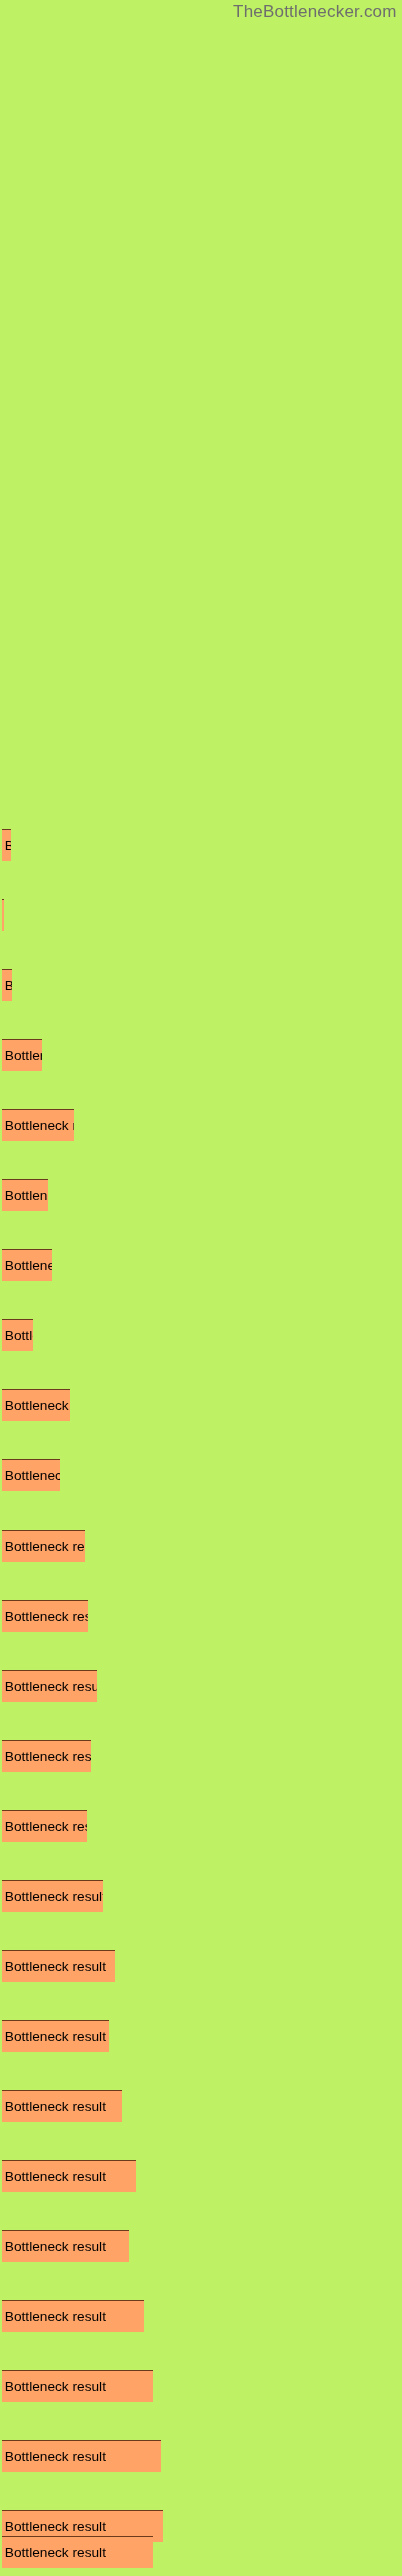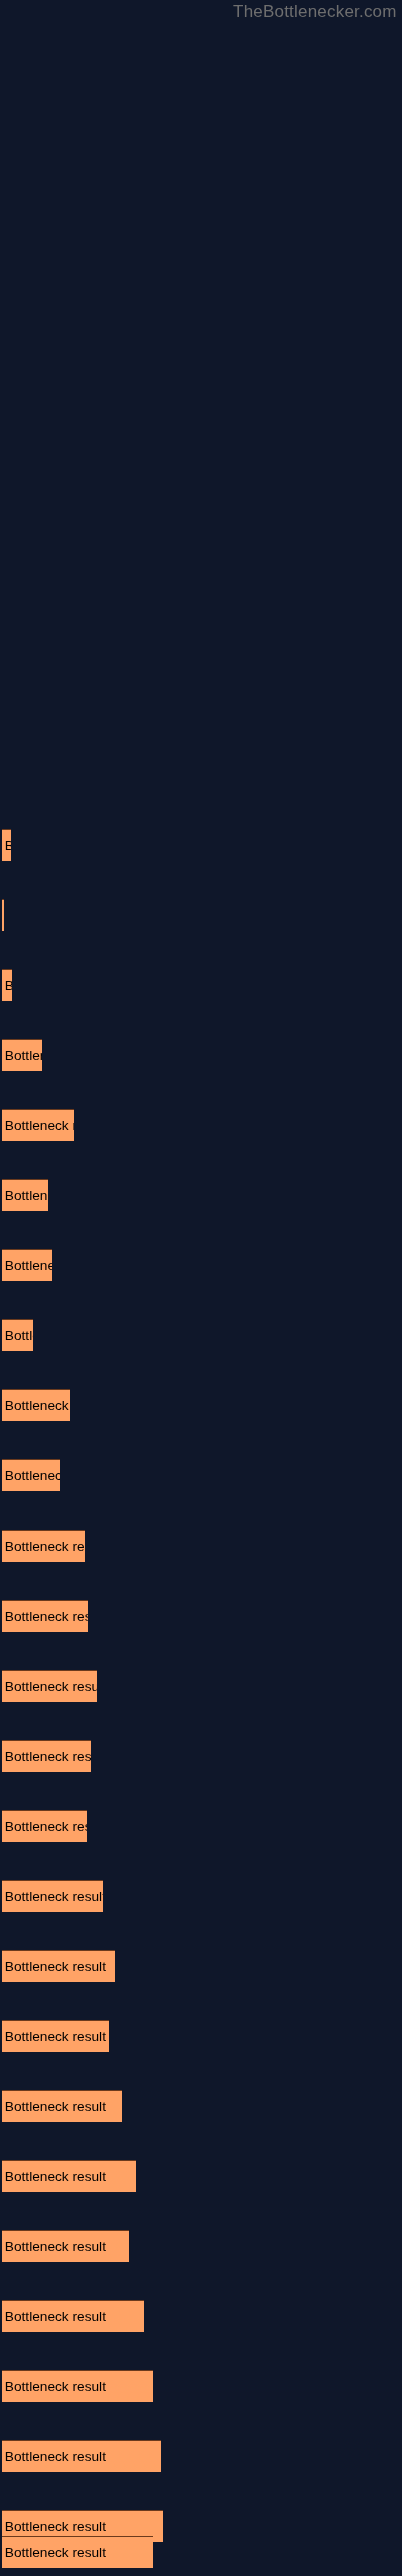--- a/index.html
+++ b/index.html
@@ -4,21 +4,21 @@
 <style>
   html, body {
     margin: 0;
     padding: 0;
     background: #000000;
   }
   #page {
     position: relative;
     width: 403px;
     height: 2576px;
-    background: #0f172a;
+    background: #bef264;
     overflow: hidden;
     font-family: "Liberation Sans", sans-serif;
   }
   #watermark {
     position: absolute;
     top: 2.4px;
     right: 6.4px;
     font-family: "Liberation Sans", sans-serif;
     font-size: 17px;
     color: #6e6e6e;

